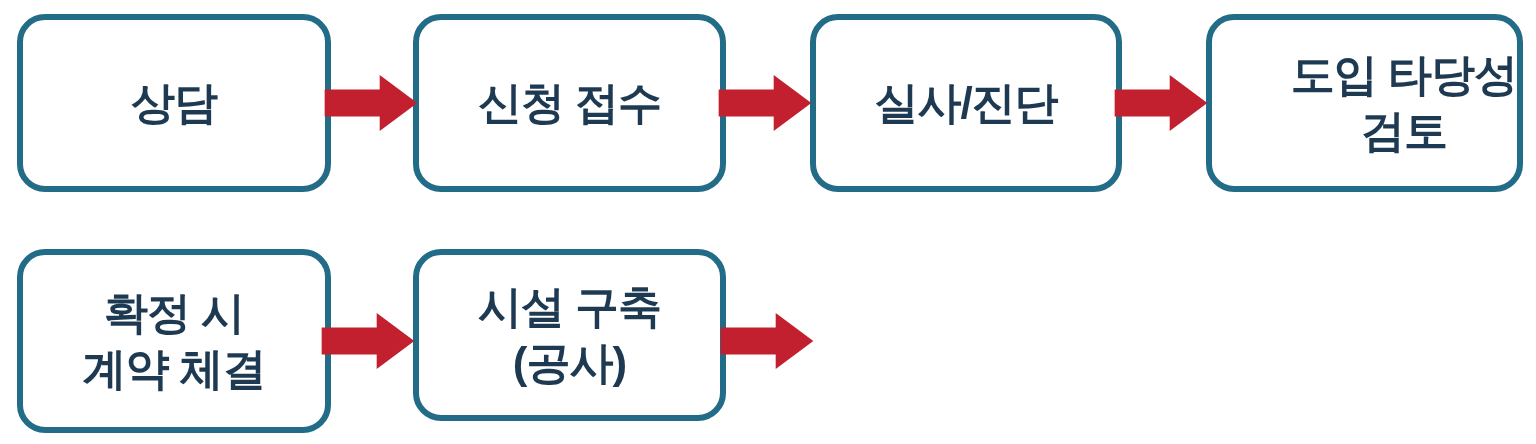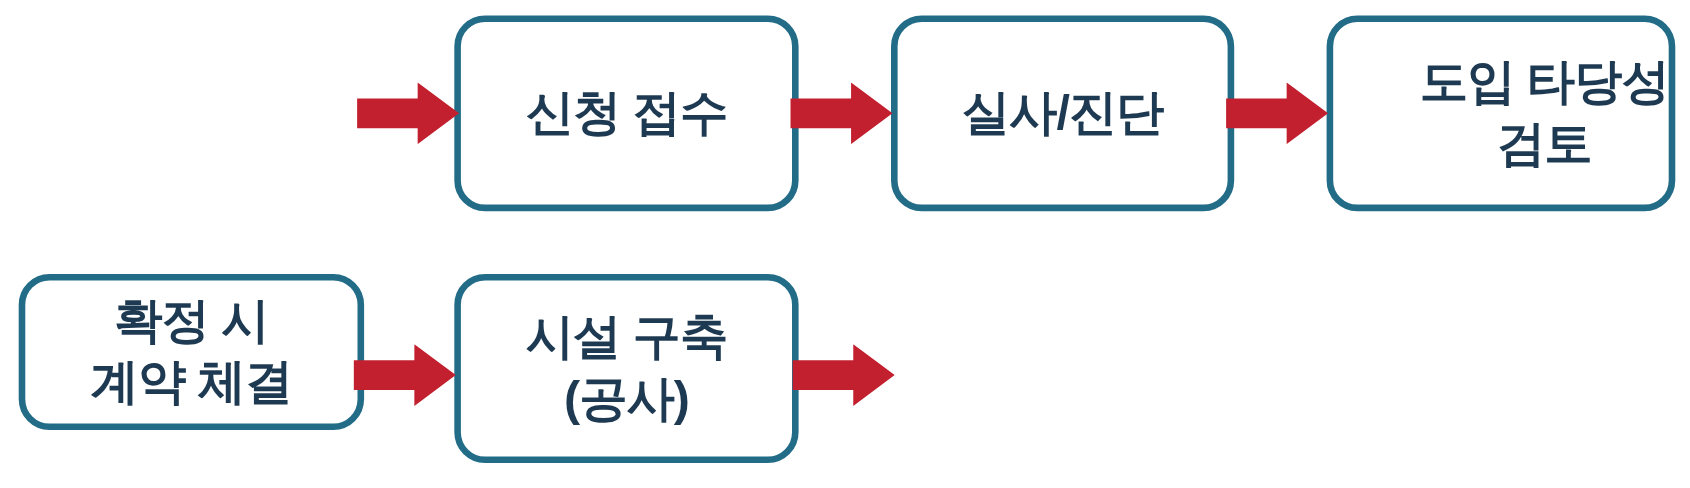--- a/index.html
+++ b/index.html
@@ -43,35 +43,38 @@
     width: 96px;
     height: 56px;
     z-index: 2;
   }
   
   #step-1 { left: 17px;   top: 14px;  width: 314px; height: 178px; }
   #step-2 { left: 413px;  top: 14px;  width: 313px; height: 178px; }
   #step-3 { left: 810px;  top: 14px;  width: 312px; height: 178px; }
   #step-4 { left: 1206px; top: 14px;  width: 317px; height: 178px; justify-content: flex-end; }
   
-  #step-5 { left: 17px;   top: 249px; width: 314px; height: 142px; }
+  #step-5 { left: 17px;   top: 249px; width: 314px; height: 184px; }
   #step-6 { left: 413px;  top: 249px; width: 313px; height: 172px; }
   #step-7 { left: 810px;  top: 249px; width: 703px; height: 184px; }
   
   #arrow-1 { left: 323px;  top: 75px; }
   #arrow-2 { left: 717px;  top: 75px; }
   #arrow-3 { left: 1113px; top: 75px; }
   #arrow-4 { left: 320px;  top: 313px; }
   #arrow-5 { left: 719px;  top: 313px; }
 </style>
 </head>
 <body style="--bg: #ffffff; --box-fill: #ffffff; --box-border: #226c87; --text: #1e3a52;">
 
 <div class="canvas">
 
+  <div class="step" id="step-1">
+    <div class="step-label">상담</div>
+  </div>
   <div class="step" id="step-2">
     <div class="step-label">신청 접수</div>
   </div>
   <div class="step" id="step-3">
     <div class="step-label">실사/진단</div>
   </div>
   <div class="step" id="step-4">
     <div class="step-label">도입 타당성
 검토</div>
   </div>

